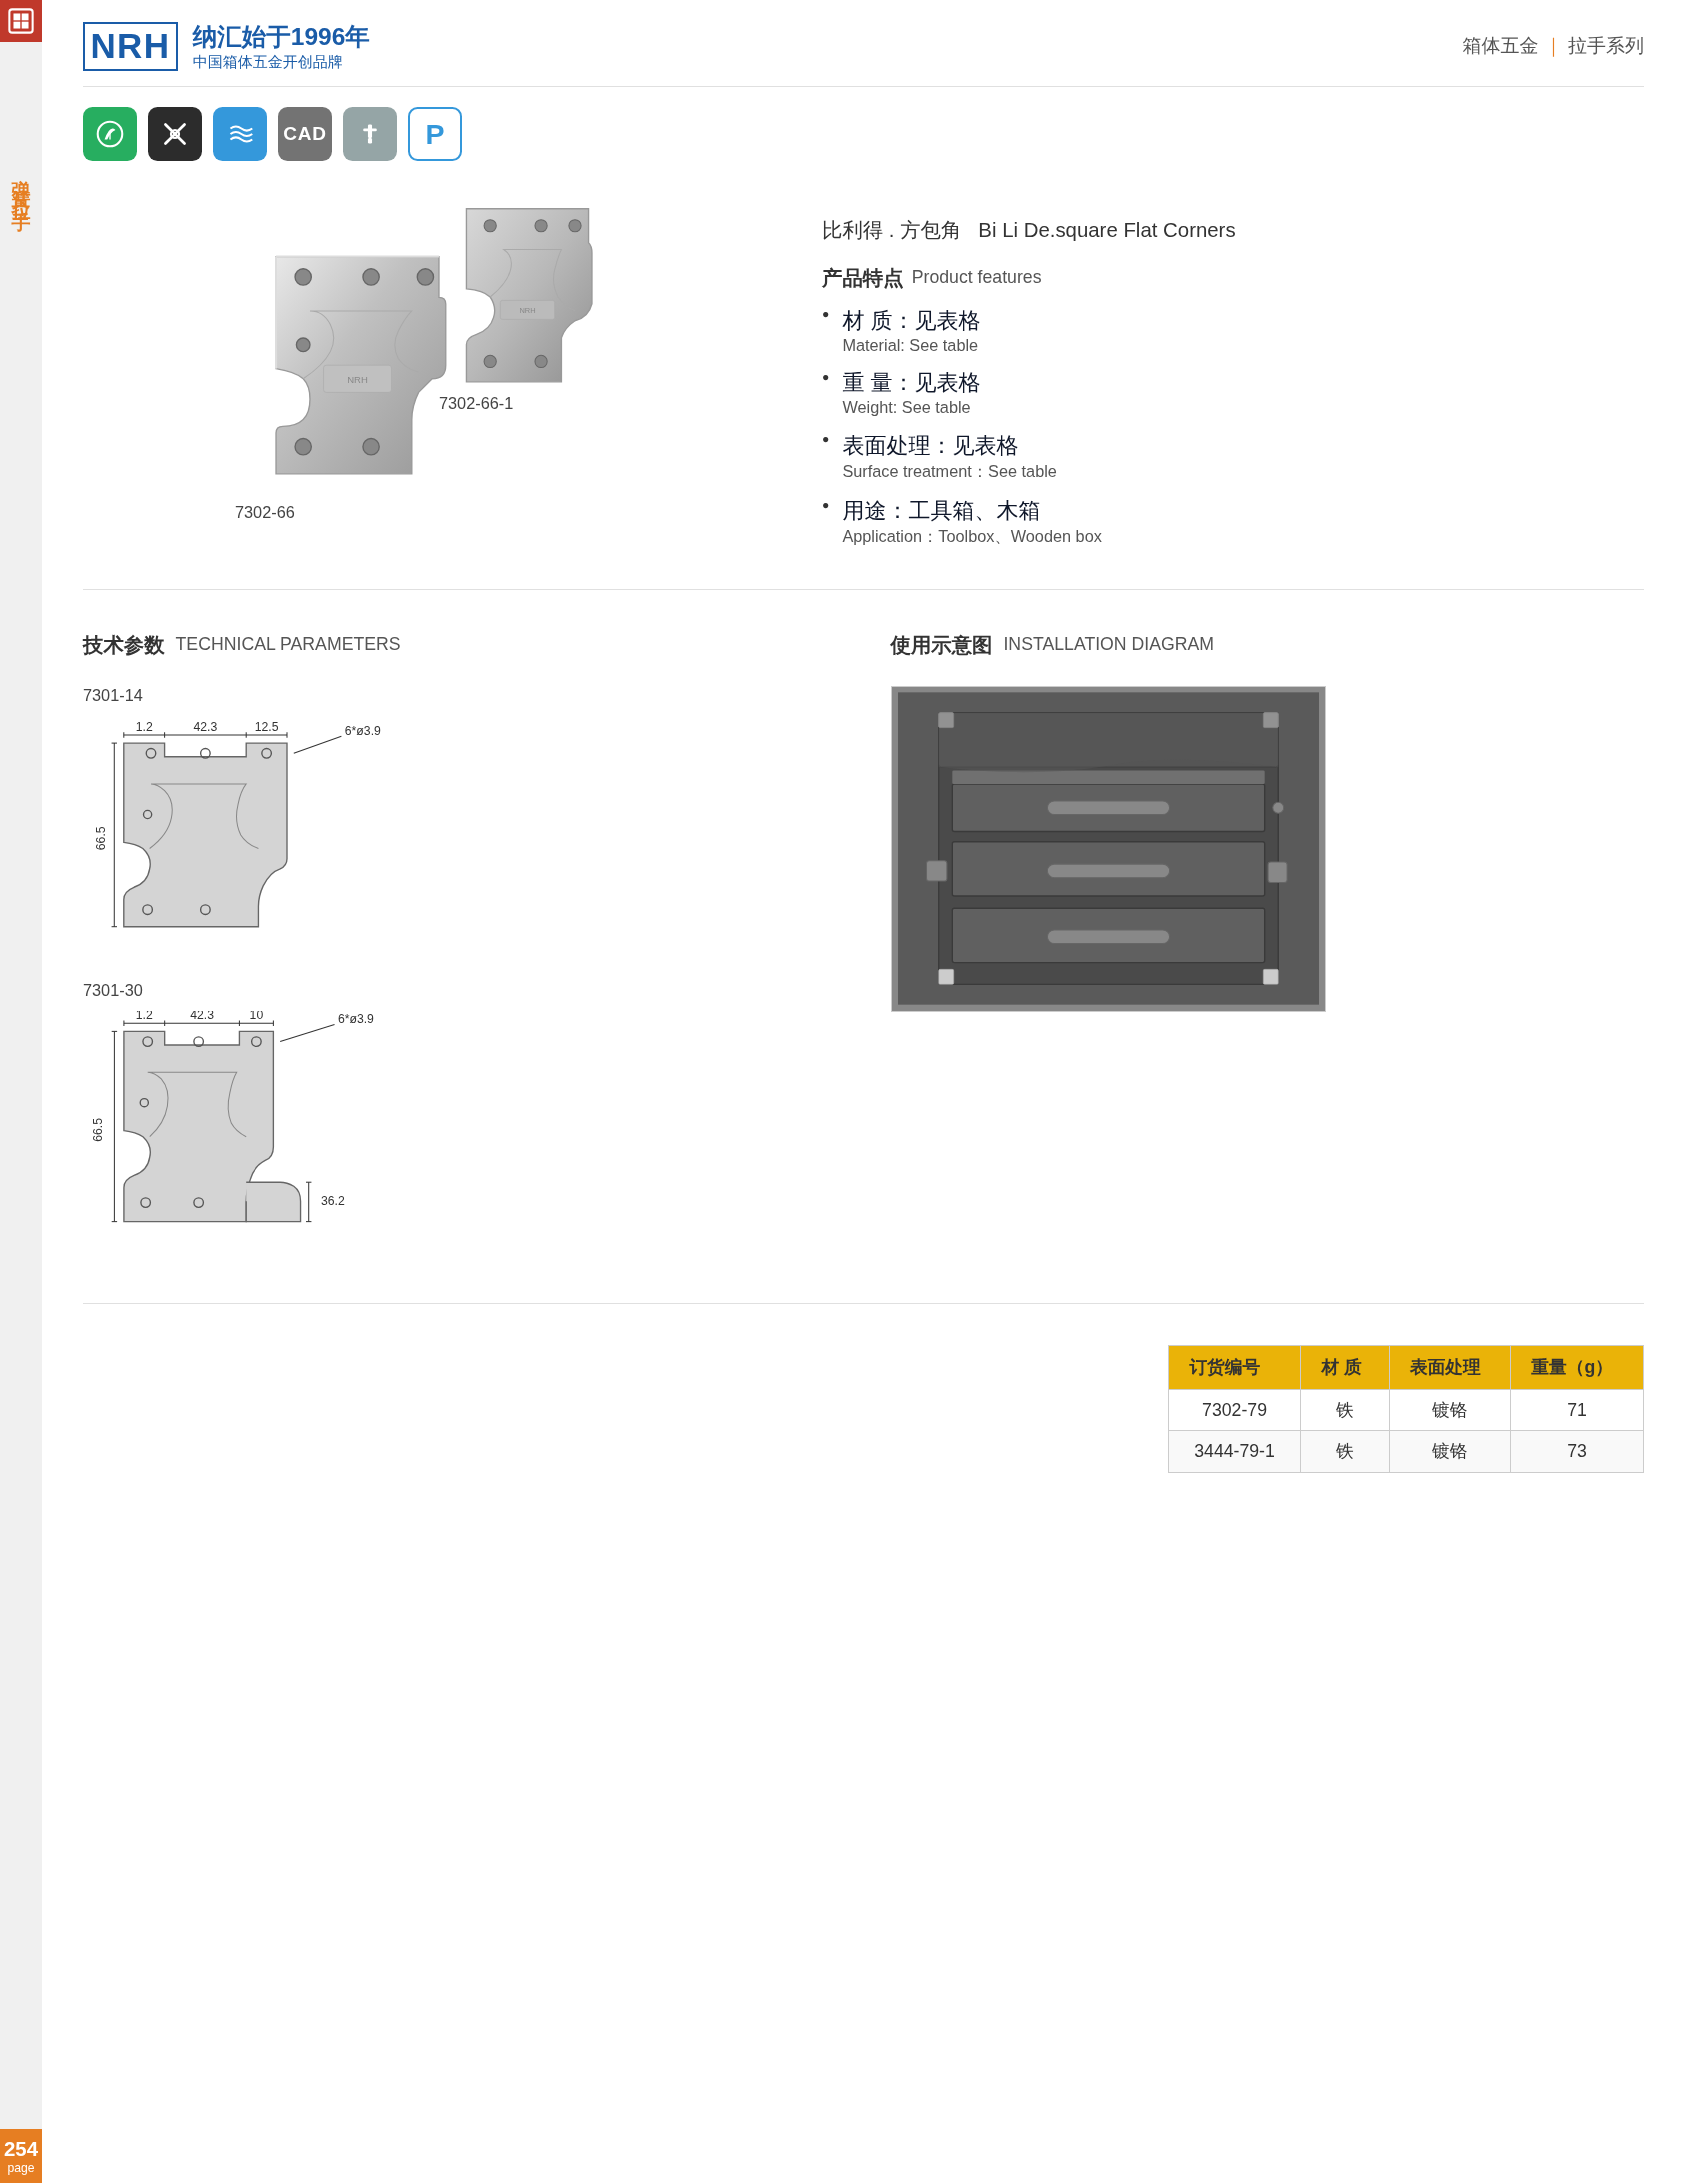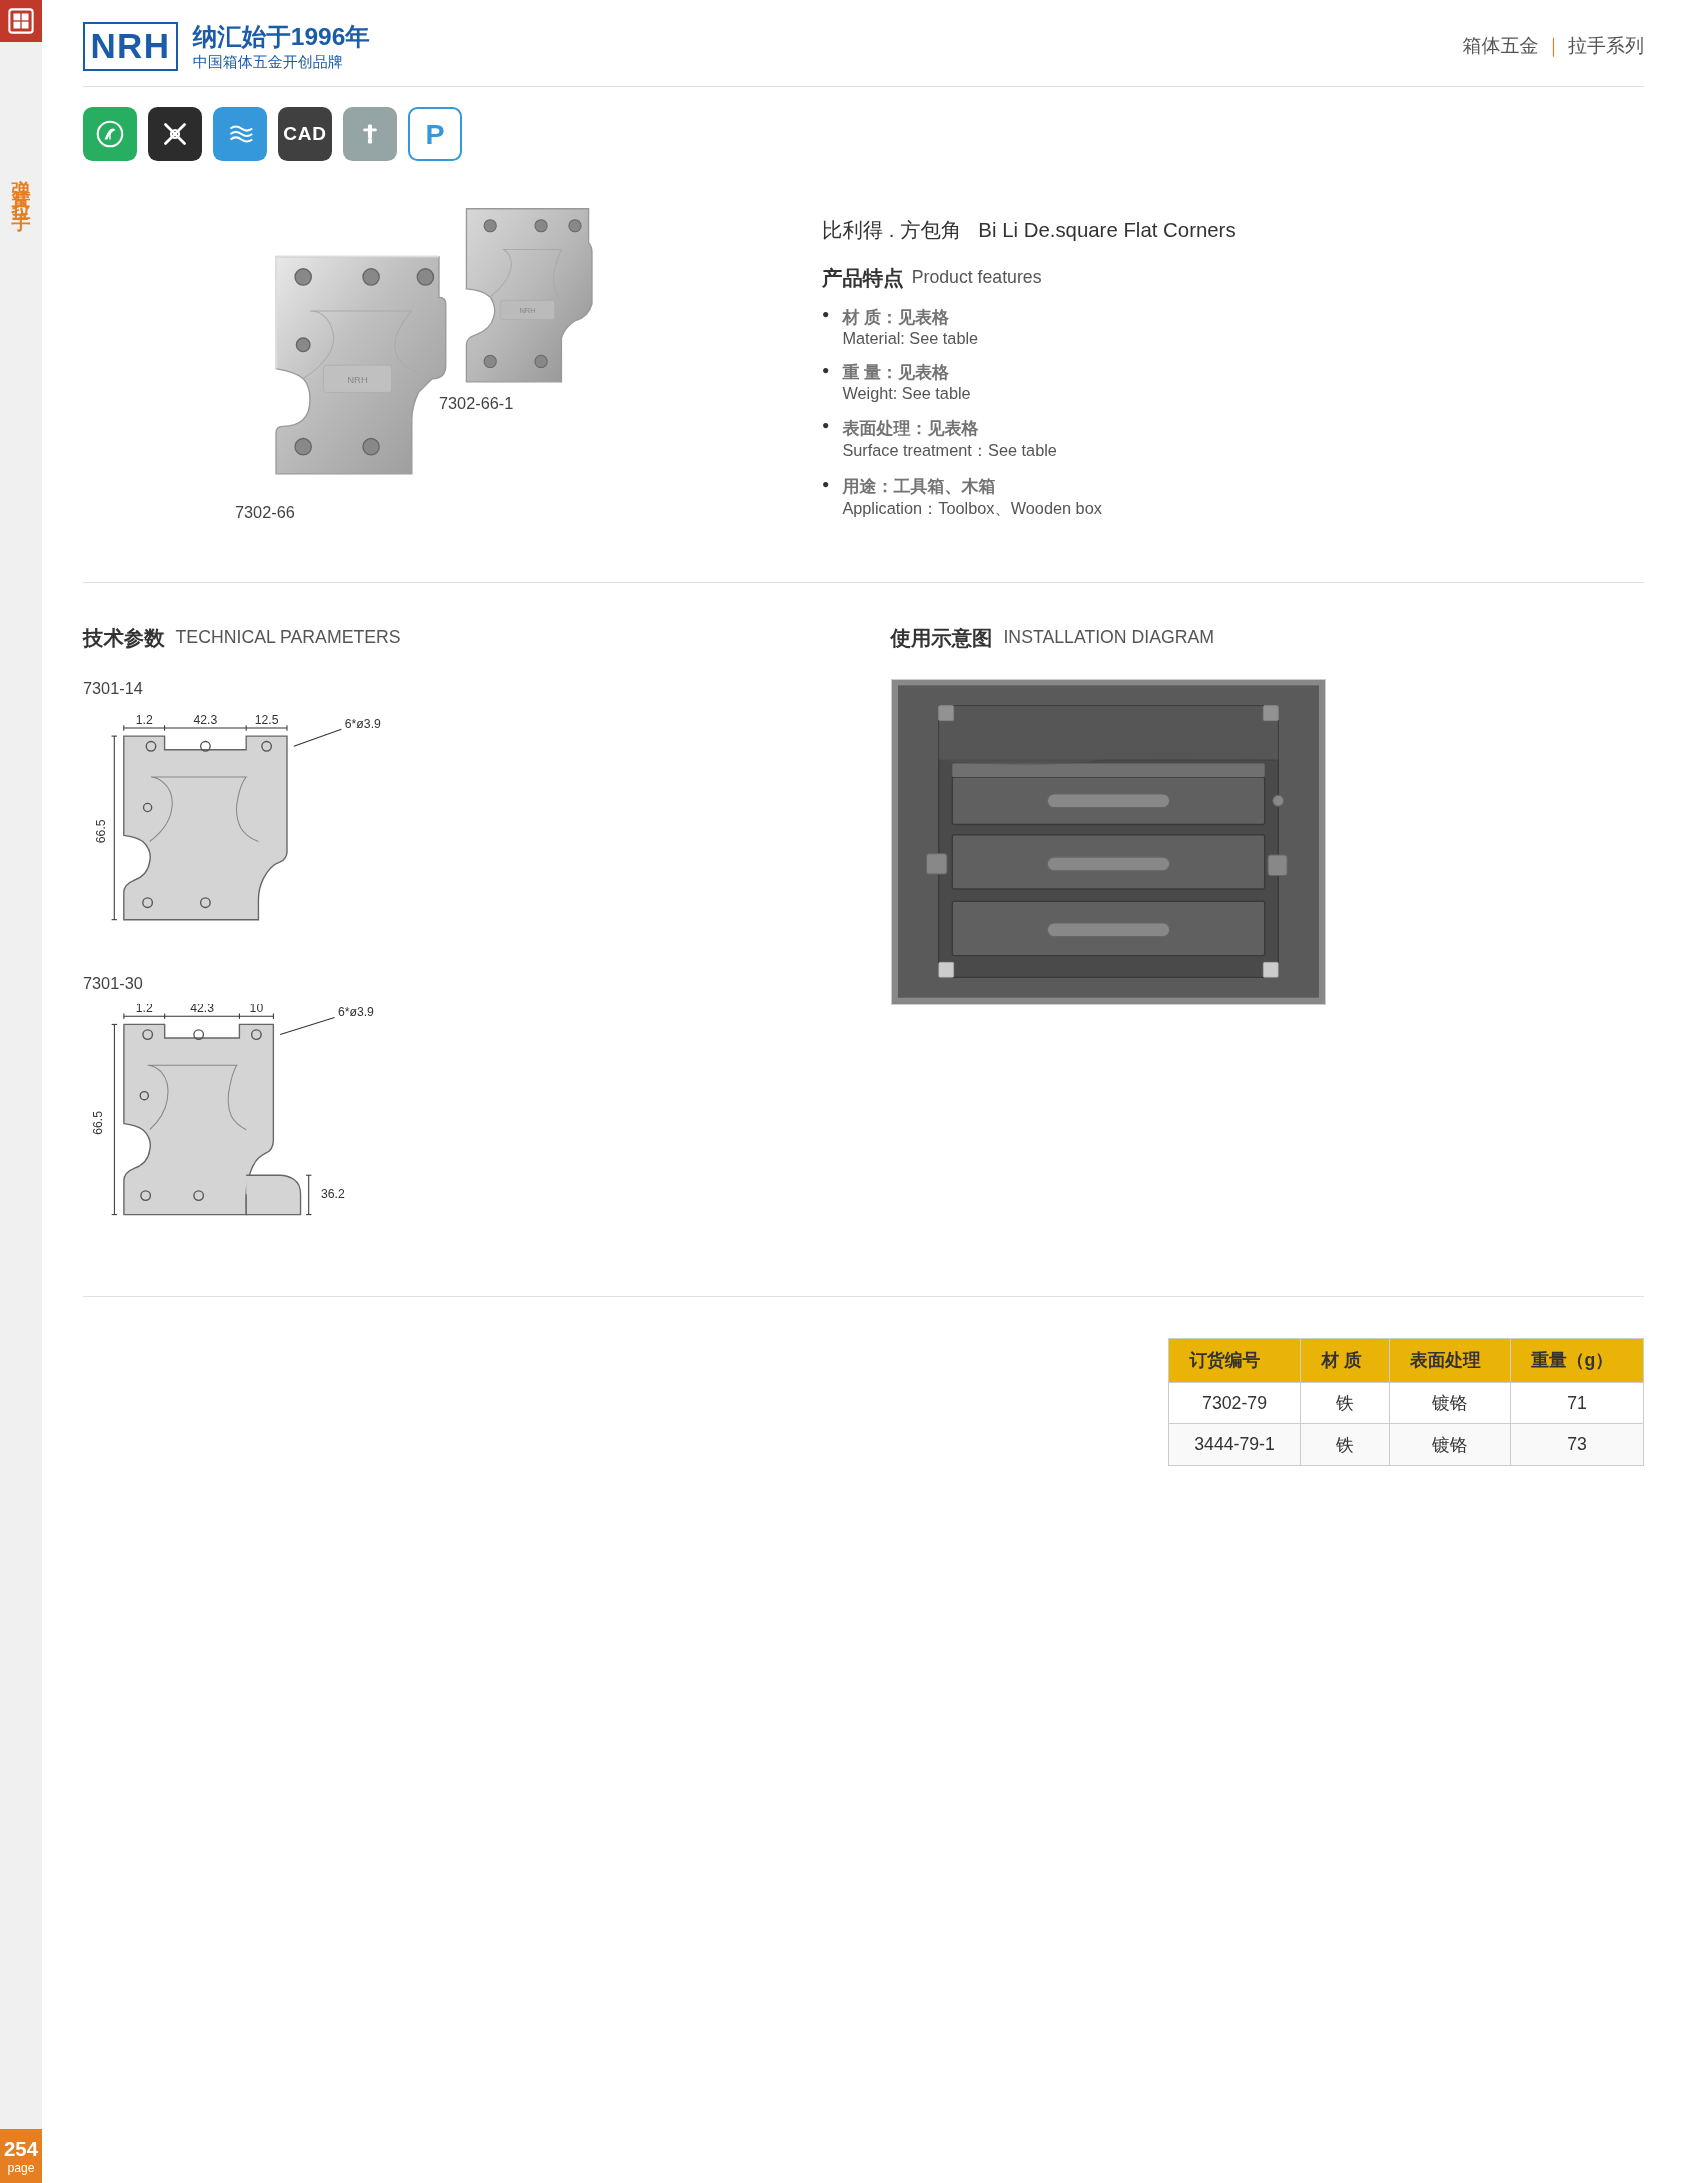--- a/index.html
+++ b/index.html
@@ -109,21 +109,21 @@
       display: flex;
       align-items: center;
       justify-content: center;
       font-size: 26px;
       font-weight: bold;
       color: white;
     }
     .icon-btn-green { background: #27ae60; }
     .icon-btn-dark { background: #2c2c2c; }
     .icon-btn-blue { background: #3498db; }
-    .icon-btn-red { background: #404040; }
+    .icon-btn-red { background: #737373; }
     .icon-btn-gray { background: #95a5a6; }
     .icon-btn-outline {
       width: 54px;
       height: 54px;
       border-radius: 9.5px;
       border: 2px solid #3498db;
       display: flex;
       align-items: center;
       justify-content: center;
       font-size: 26px;
@@ -210,23 +210,23 @@
     }
     .feature-item::before {
       content: '●';
       position: absolute;
       left: 0;
       top: 1.4px;
       color: #333;
       font-size: 12.2px;
     }
     .feature-cn {
-      font-size: 17px;
-      color: #737373;
-      font-weight: bold;
+      font-size: 22px;
+      color: #0f172a;
+      font-weight: normal;
     }
     .feature-en {
       font-size: 16.3px;
       color: #555;
     }
 
     
     .technical-section {
       display: flex;
       gap: 54px;

